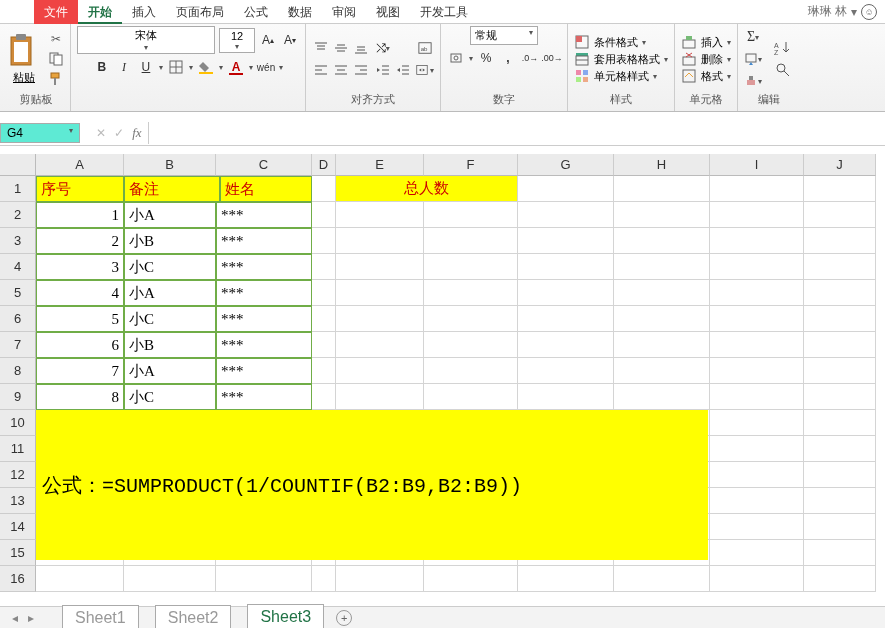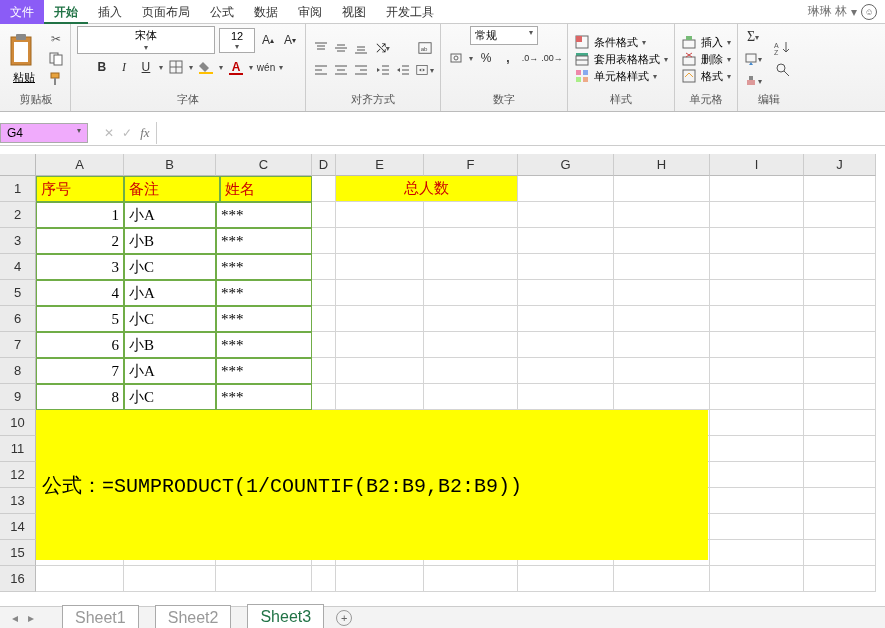--- a/index.html
+++ b/index.html
@@ -1,21 +1,21 @@
 <!DOCTYPE html>
 <html><head>
 <meta charset="utf-8">
 <style>
 * { margin: 0; padding: 0; box-sizing: border-box; }
 body { font-family: "Microsoft YaHei", SimSun, sans-serif; font-size: 12px; background: #fff; width: 885px; height: 628px; overflow: hidden; position: relative; }
 
 
 .tab-bar { background: #fff; height: 24px; display: flex; align-items: center; border-bottom: 1px solid #ccc; position: relative; }
 .tab { padding: 4px 10px; height: 24px; cursor: pointer; color: #333; }
-.tab.file { background: #8b5cf6; color: #fff; }
+.tab.file { background: #ef4444; color: #fff; margin-left: 34px; }
 .tab.active { background: #fff; color: #217346; border-bottom: 2px solid #217346; font-weight: bold; }
 .user-area { margin-left: auto; margin-right: 8px; display: flex; align-items: center; gap: 4px; color: #737373; }
 .user-icon { width: 16px; height: 16px; border: 1px solid #666; border-radius: 50%; display: flex; align-items: center; justify-content: center; font-size: 9px; }
 
 
 .ribbon { background: #f3f3f3; background-image: linear-gradient(180deg, #fafafa, #f0f0f0); height: 88px; display: flex; border-bottom: 1px solid #bbb; padding-left: 2px; }
 .group { display: flex; flex-direction: column; border-right: 1px solid #ccc; padding: 2px 6px; position: relative; }
 .group-content { flex: 1; display: flex; gap: 4px; align-items: center; }
 .group-label { text-align: center; font-size: 11px; color: #555; padding-bottom: 2px; }
 
@@ -42,21 +42,21 @@
 .style-list { display: flex; flex-direction: column; gap: 2px; }
 .style-item { display: flex; align-items: center; gap: 4px; font-size: 11px; }
 .style-icon { width: 16px; height: 14px; display: flex; align-items: center; justify-content: center; }
 
 .cell-list { display: flex; flex-direction: column; gap: 2px; }
 .edit-grid { display: flex; }
 .edit-col { display: flex; flex-direction: column; gap: 4px; align-items: center; }
 
 
 .formula-row { height: 26px; display: flex; align-items: center; border-bottom: 1px solid #ccc; margin-top: 8px; }
-.name-box { width: 88px; border: 1px solid #aaa; padding: 2px 6px; background: #f0abfc; display: flex; justify-content: space-between; }
+.name-box { width: 80px; border: 1px solid #aaa; padding: 2px 6px; background: #5eead4; display: flex; justify-content: space-between; }
 .fb-icons { display: flex; gap: 8px; margin-left: 16px; align-items: center; }
 .fx-icon { font-style: italic; font-family: 'Times New Roman'; font-size: 13px; color: #777; }
 .formula-input { flex: 1; border: none; height: 22px; border-left: 1px solid #ccc; margin-left: 6px; padding-left: 6px; }
 
 
 .sheet-area { position: relative; margin-top: 8px; }
 .grid { display: flex; }
 .row-headers { display: flex; flex-direction: column; }
 .corner { width: 36px; height: 22px; background: #ebebeb; border-right: 1px solid #bbb; border-bottom: 1px solid #bbb; }
 .row-hdr { width: 36px; height: 26px; background: #ebebeb; border-right: 1px solid #bbb; border-bottom: 1px solid #ccc; display: flex; align-items: center; justify-content: center; color: #333; font-size: 13px; }
@@ -183,21 +183,20 @@
               <rect x="0" y="12" width="14" height="2" fill="#ffc000"></rect>
             </svg>
           </div>
         <span class="chev">▾</span>
         <div class="fmt-btn" style="color:#c00000;font-weight:bold">A<div style="position:absolute;width:14px;height:2px;background:#c00000;margin-top:14px"></div></div>
         <span class="chev">▾</span>
         <div class="fmt-btn" style="font-size:10px">wén</div>
         <span class="chev">▾</span>
       </div>
     </div>
-    <div class="group-label">字体</div>
   </div>
 
   <div class="group">
     <div class="group-content">
       <div class="align-grid">
         <div class="align-row">
           <div class="align-btn">
               <svg class="ico" viewBox="0 0 14 14">
                 <line x1="1" y1="2" x2="13" y2="2" stroke="#555"></line>
                 <line x1="3" y1="5" x2="11" y2="5" stroke="#555"></line>

